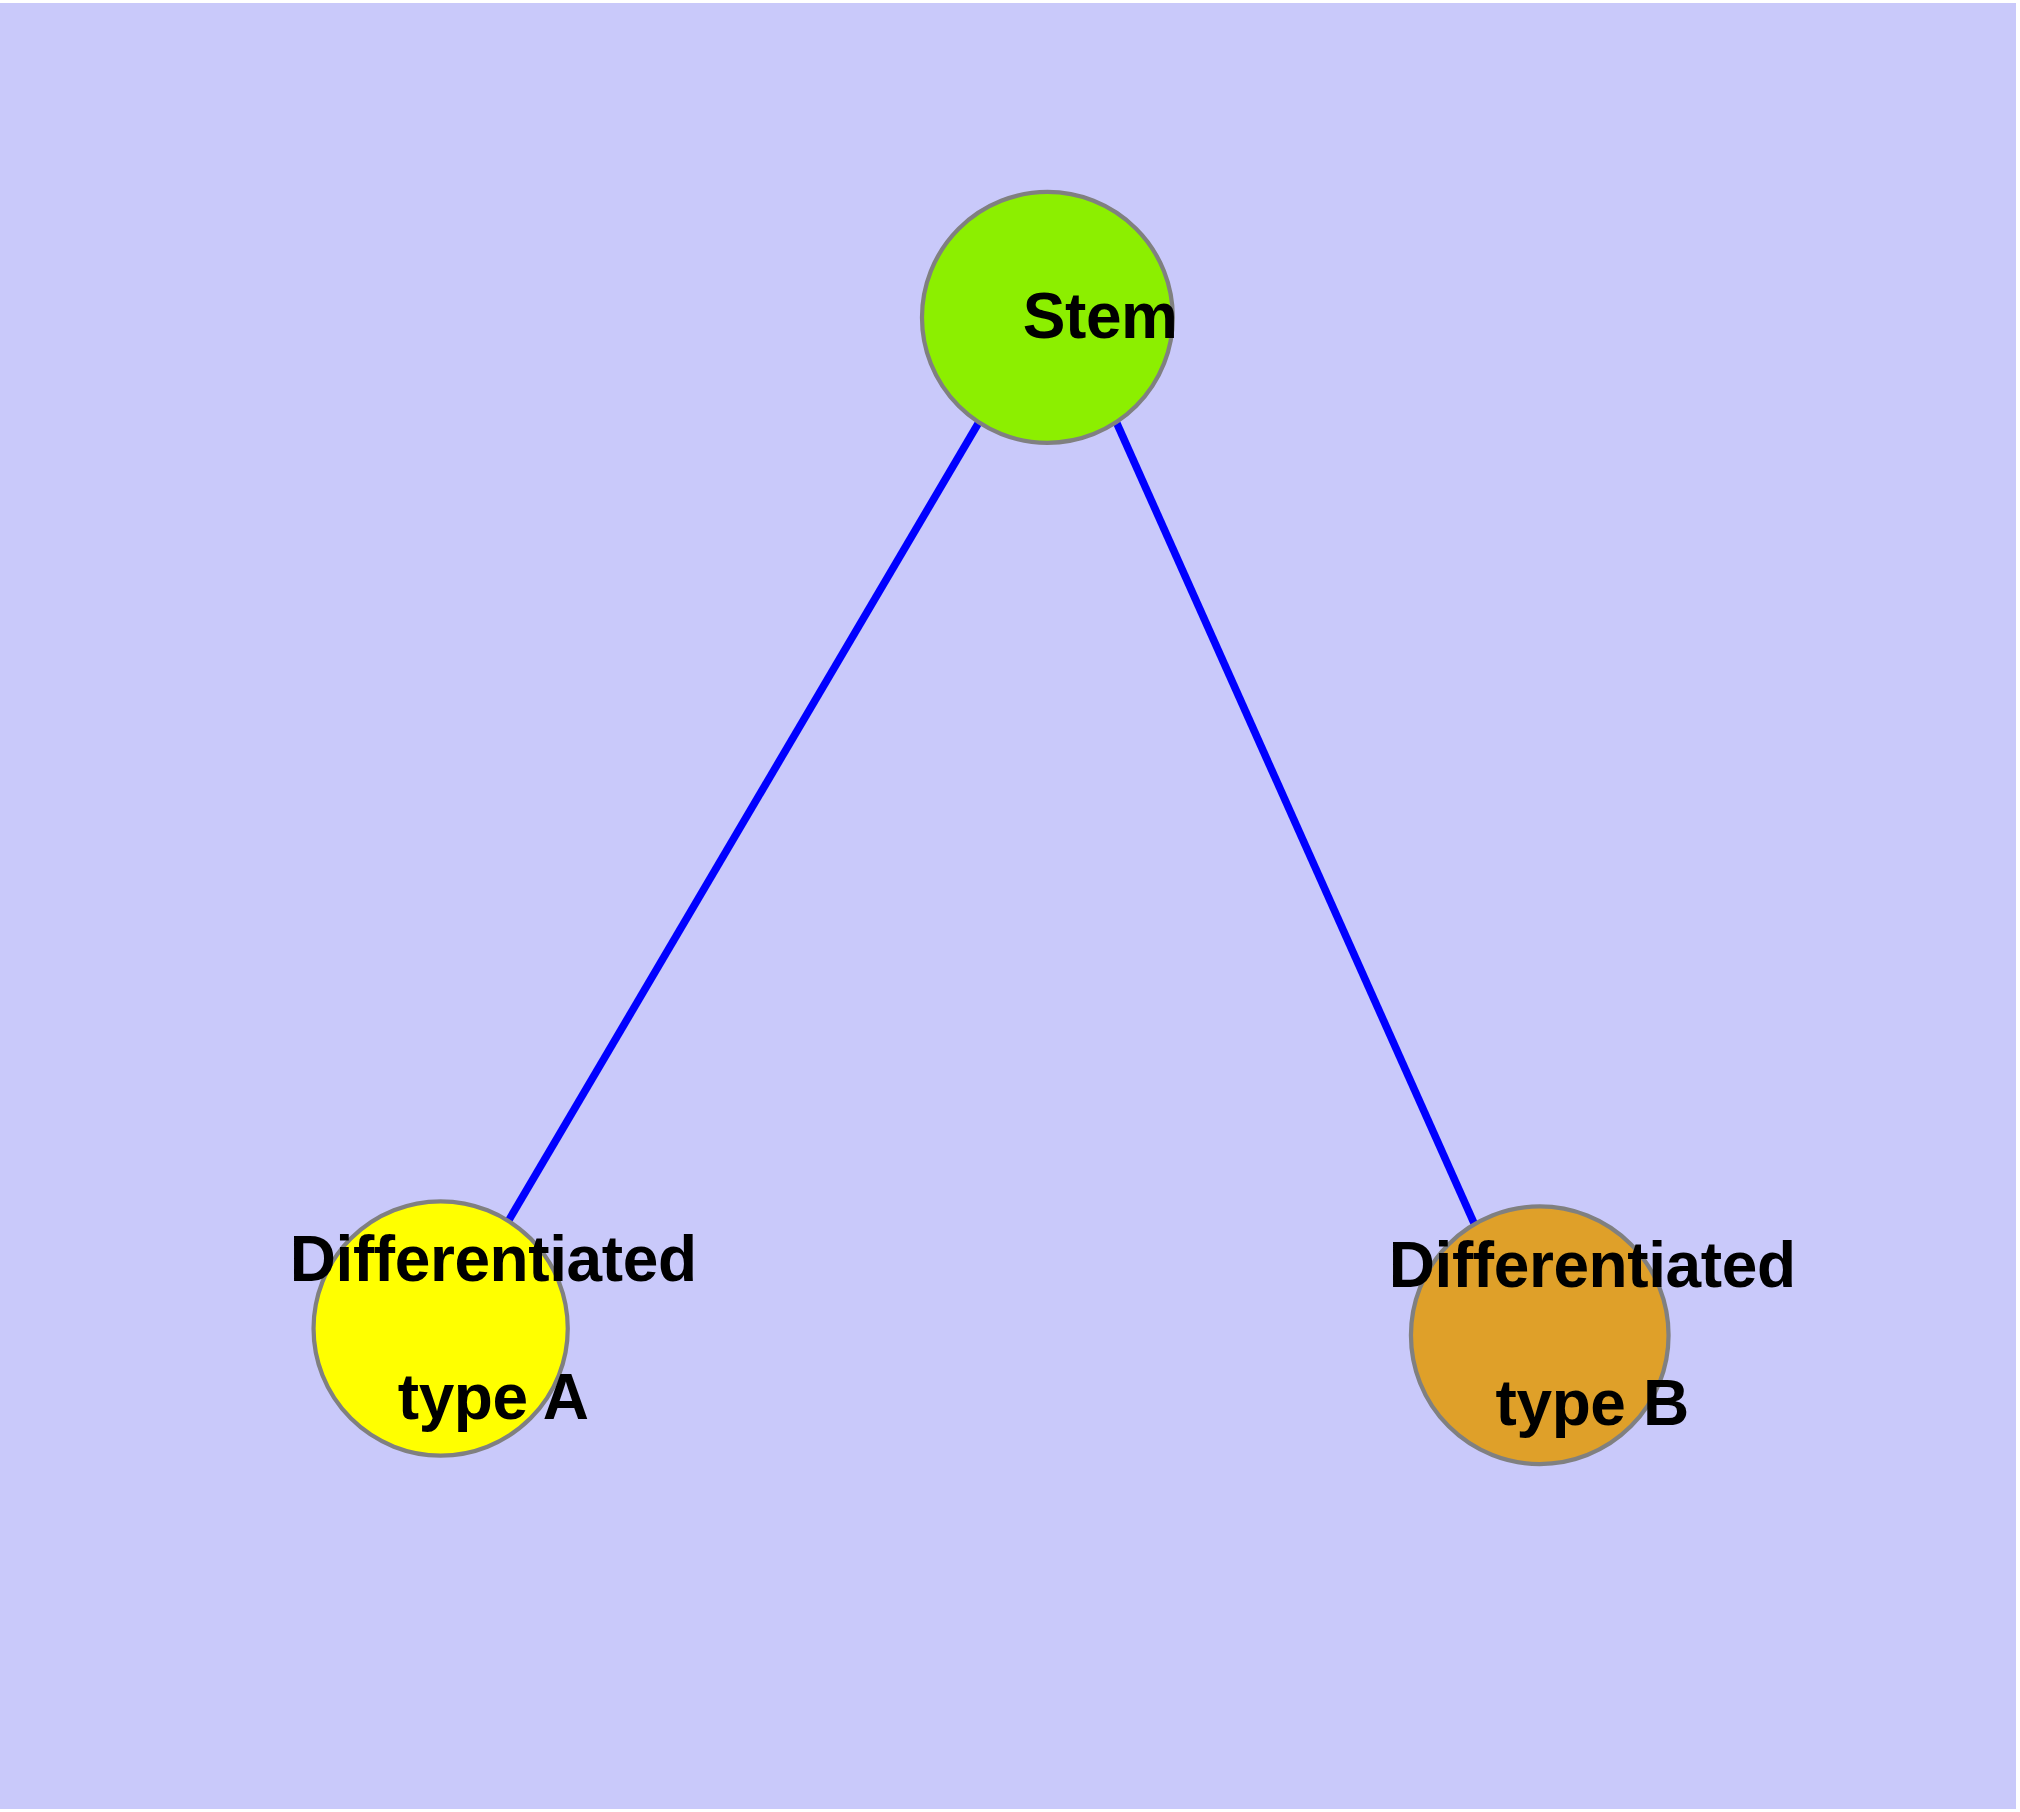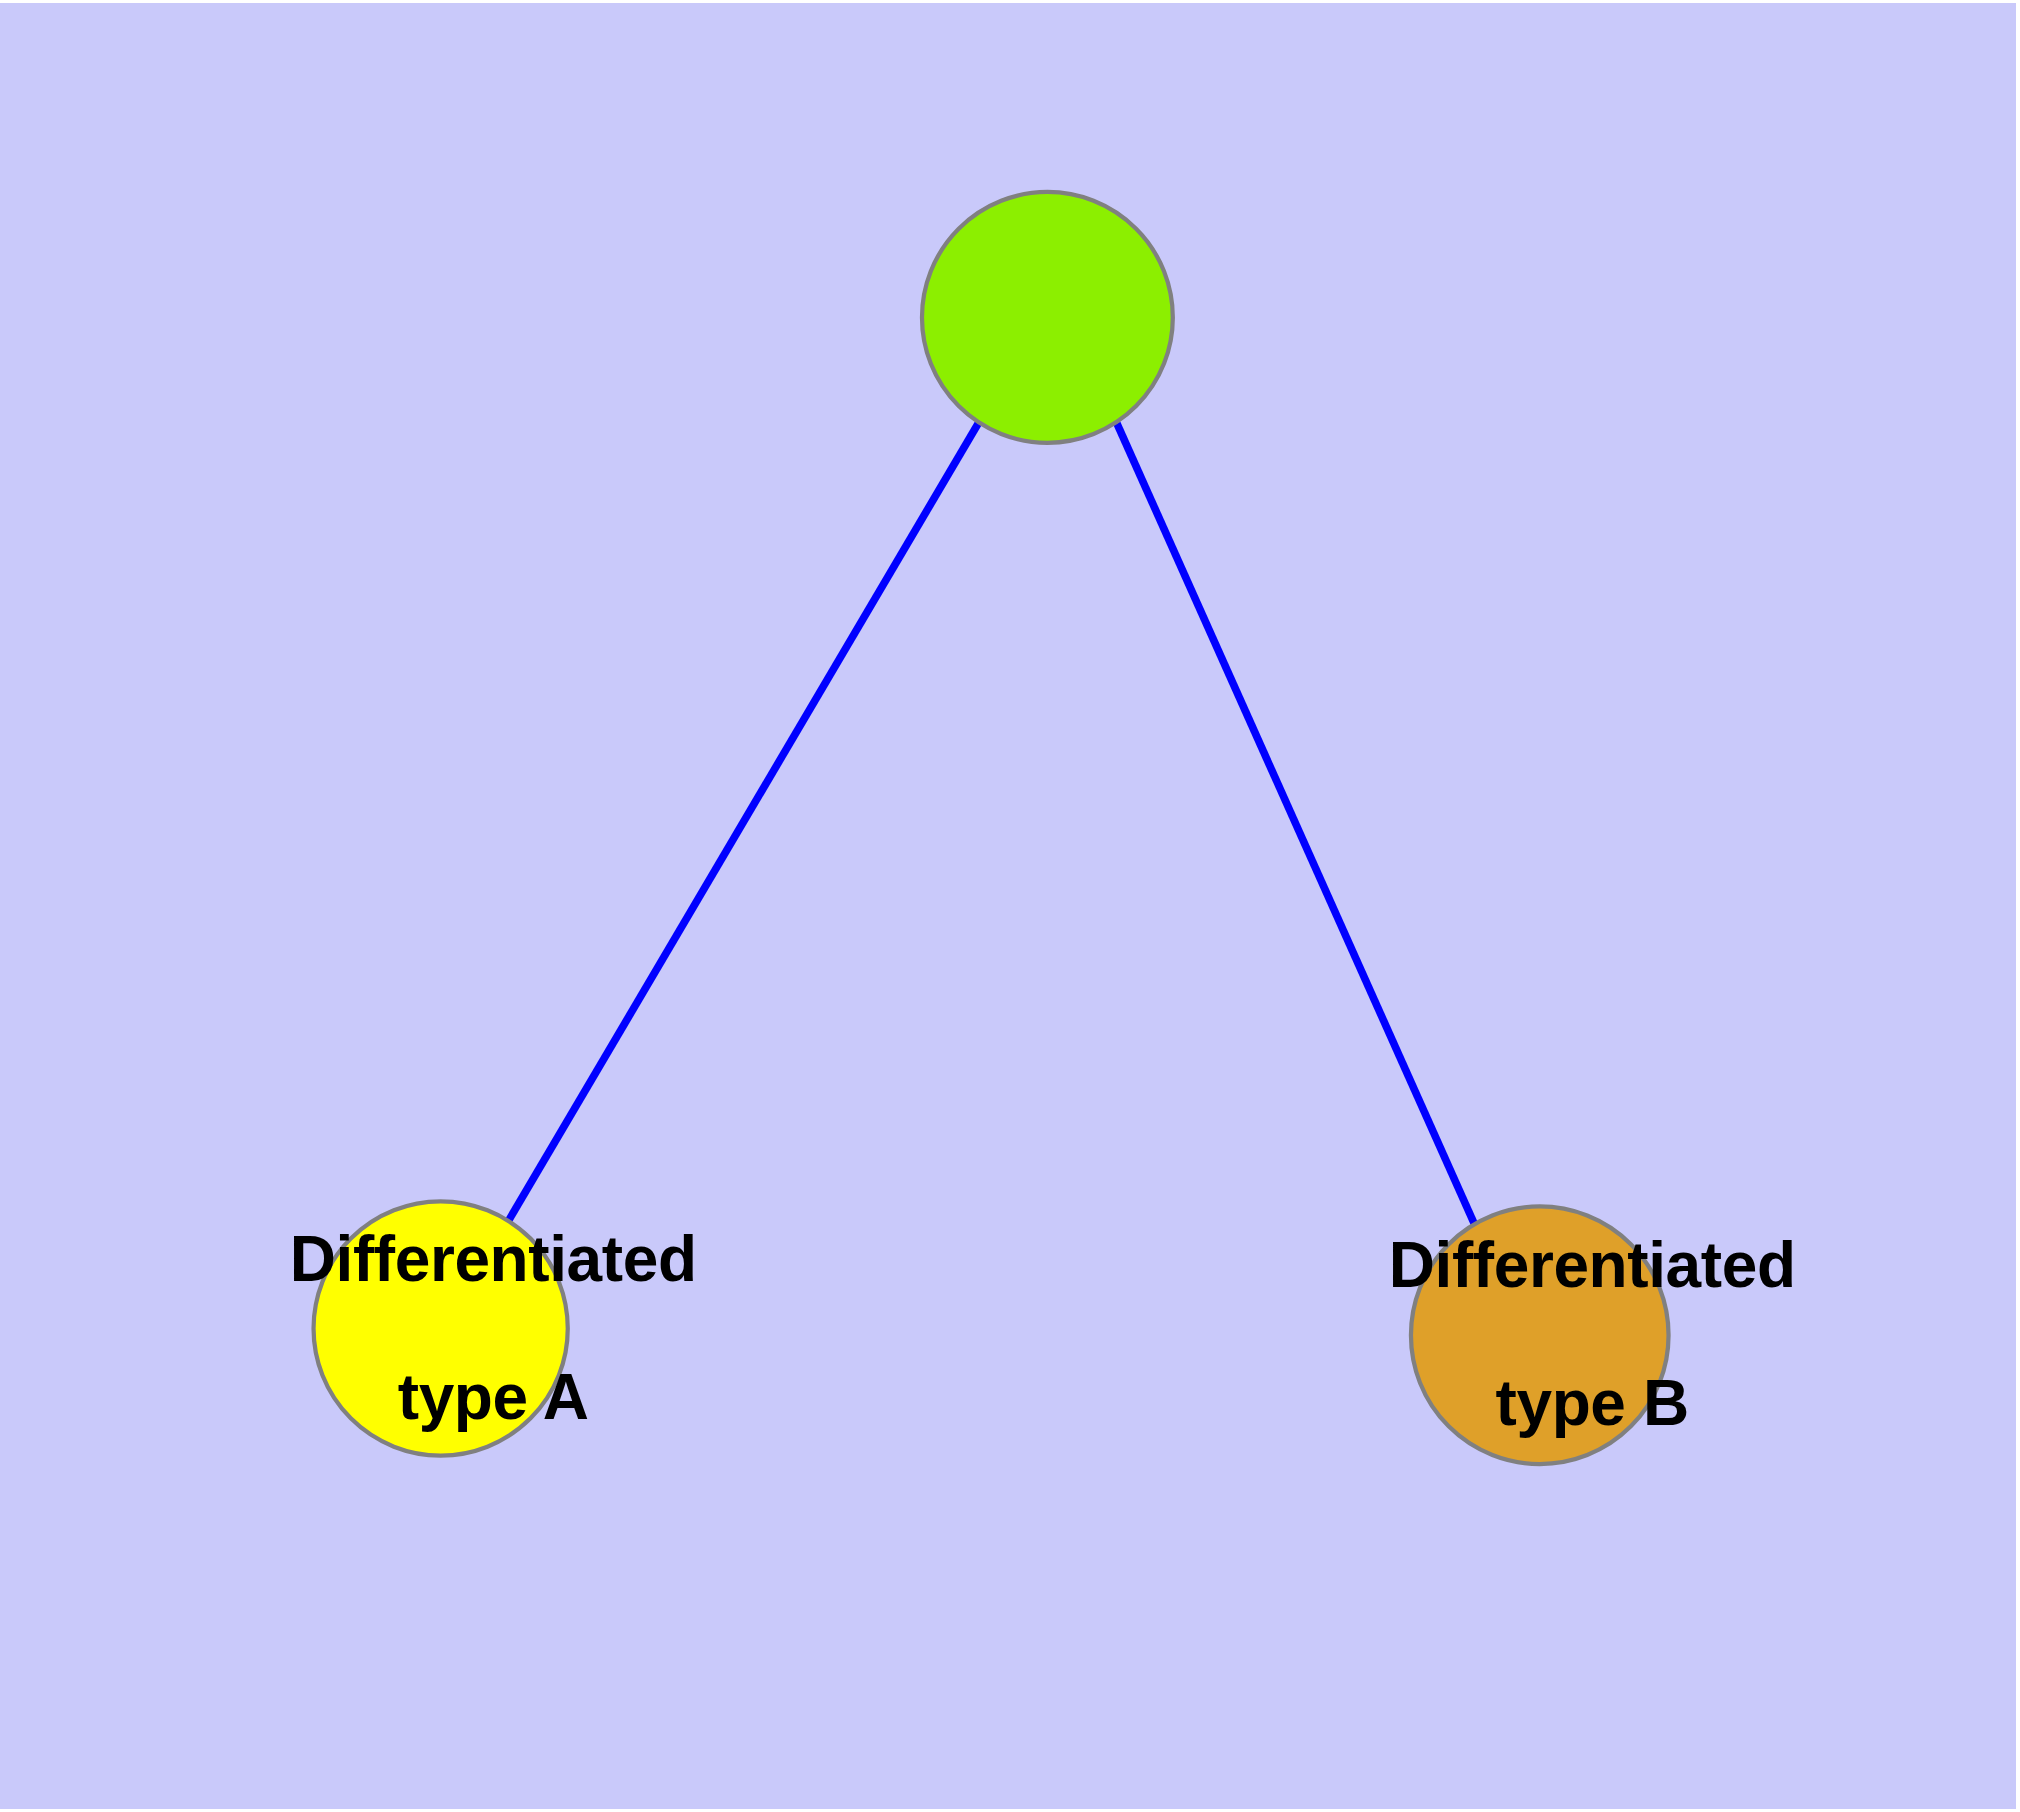--- a/index.html
+++ b/index.html
@@ -65,20 +65,23 @@
         <line class="edge-line" x1="1155" y1="495" x2="600" y2="1437" stroke="#0000ff"></line>
         <line class="edge-line" x1="1318" y1="496" x2="1740" y2="1441" stroke="#0000ff"></line>
       </g>
       <g>
         <circle class="node-circle" cx="1236" cy="371" r="148" fill="#8cef00" stroke="#808080"></circle>
         <circle class="node-circle" cx="520" cy="1564" r="150" fill="#ffff00" stroke="#808080"></circle>
         <circle class="node-circle" cx="1817" cy="1572" r="152" fill="#dfa029" stroke="#808080"></circle>
       </g>
     </svg>
 
+    <div class="node-label" style="left: 1048px; top: 314px; font-size: 64px; color: rgb(0, 0, 0);">
+      <span>Stem</span>
+    </div>
 
     <div class="node-label" style="left: 441px; top: 1326px; font-size: 64px; color: rgb(0, 0, 0);">
       <span>Differentiated</span><br>
       <span>type A</span>
     </div>
 
     <div class="node-label" style="left: 1540px; top: 1332px; font-size: 64px; color: rgb(0, 0, 0);">
       <span>Differentiated</span><br>
       <span>type B</span>
     </div>

